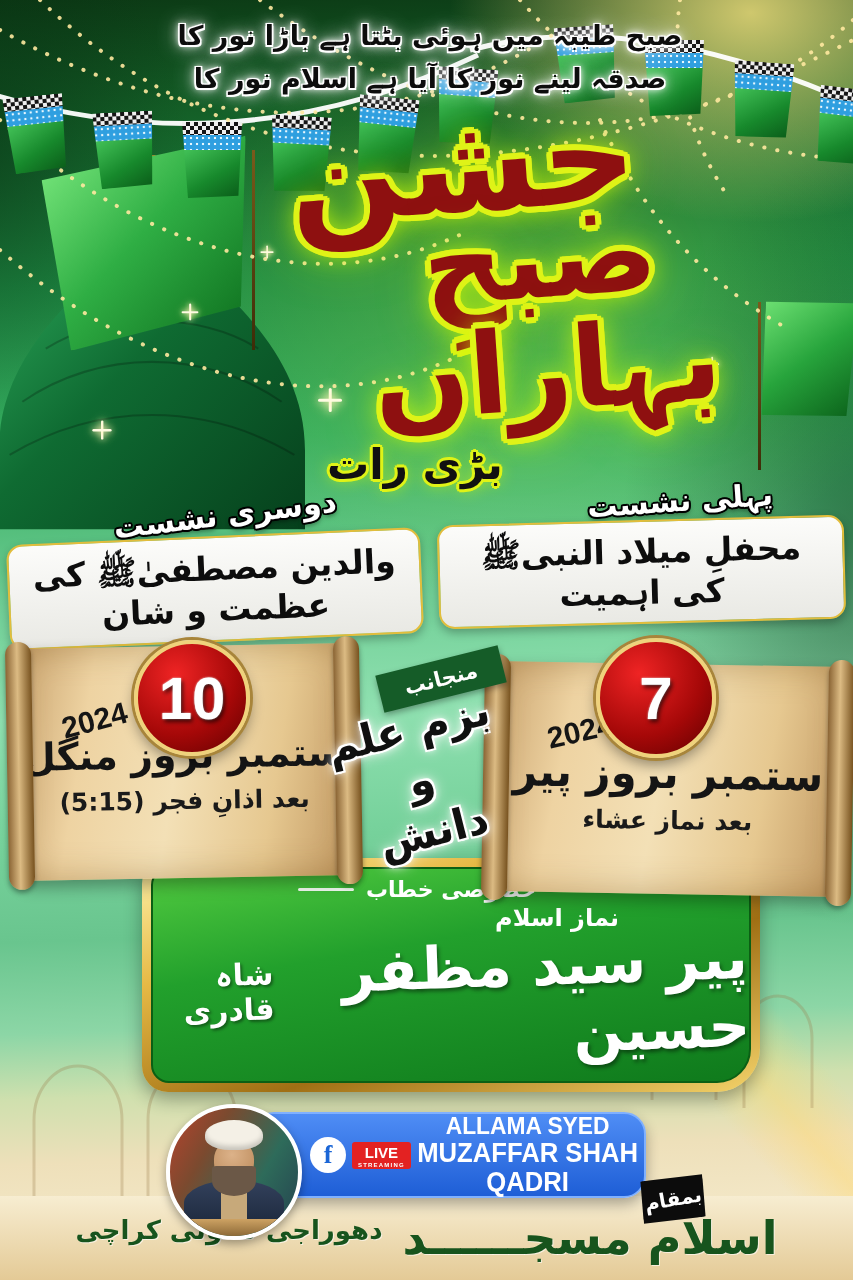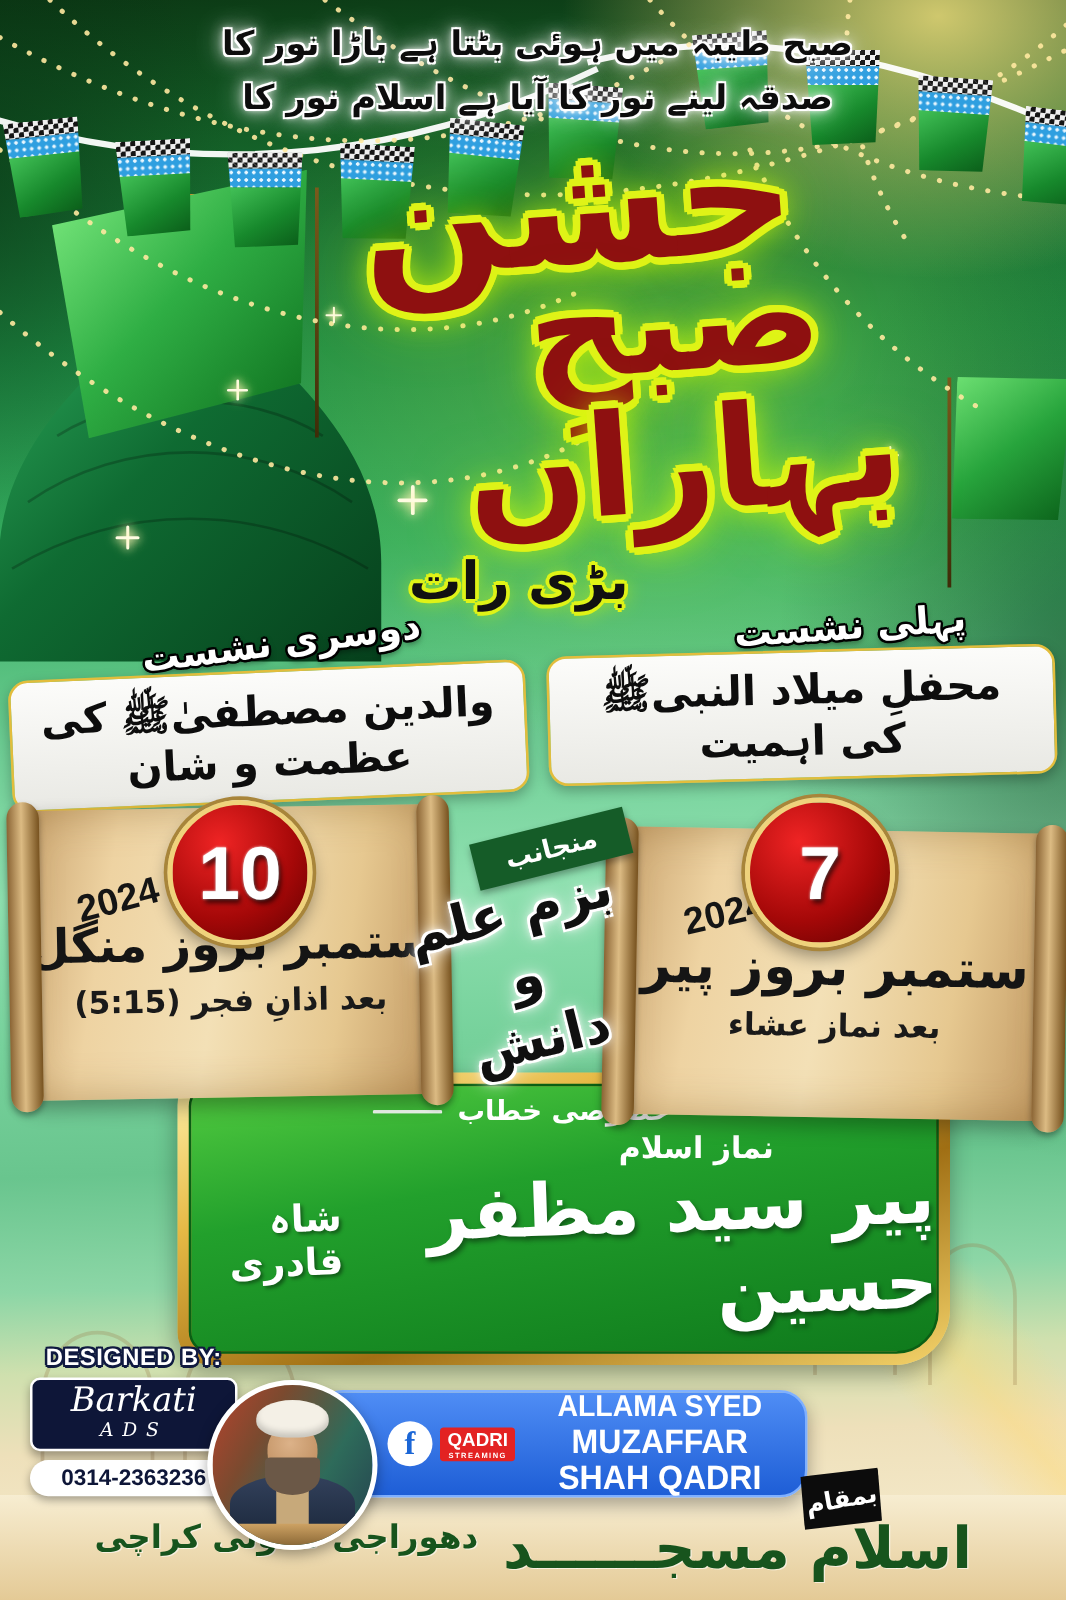--- a/index.html
+++ b/index.html
@@ -344,35 +344,27 @@
         <div class="orn-line"></div>
       </div>
       <div class="sp-honorific">نماز اسلام</div>
       <div class="sp-name">
         <span class="name-main">پیر سید مظفر حسین</span>
         <span class="name-title">شاہ قادری</span>
       </div>
     </div>
   </div>
 
-  <div class="abs designer">
-    <div class="d-label">DESIGNED BY:</div>
-    <div class="d-box">
-      <div class="d-brand">Barkati</div>
-      <div class="d-sub">ADS</div>
-    </div>
-    <div class="d-phone">0314-2363236</div>
-  </div>
 
   <div class="abs livebar">
     <div class="fb-circle">
       <span>f</span>
     </div>
     <div class="live-badge">
-      <div class="lv1">QADRI</div>
+      <div class="lv1">LIVE</div>
       <div class="lv2">STREAMING</div>
     </div>
     <div class="live-names">
       <div class="ln1">ALLAMA SYED</div>
       <div class="ln2">MUZAFFAR SHAH QADRI</div>
     </div>
   </div>
 
   <div class="abs photo">
     <div class="ph-body"></div>

